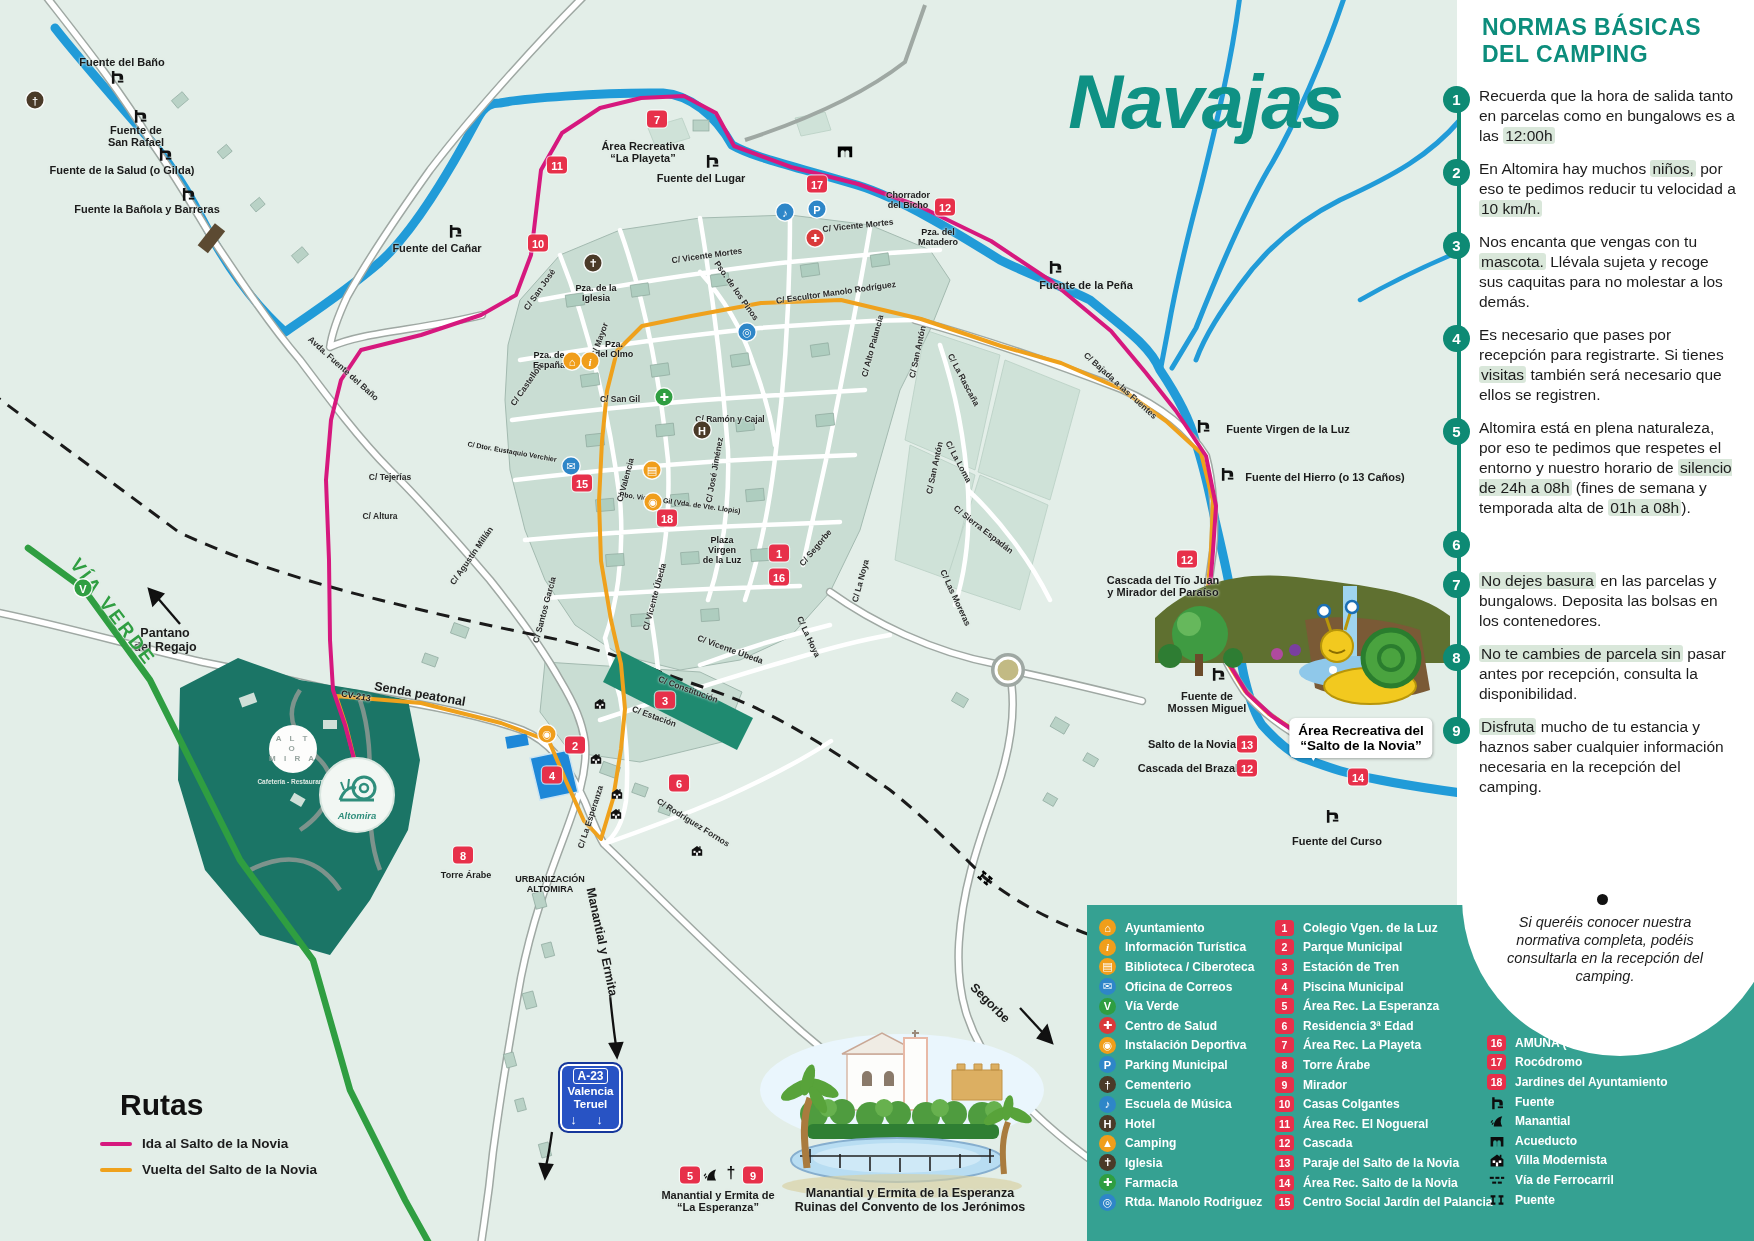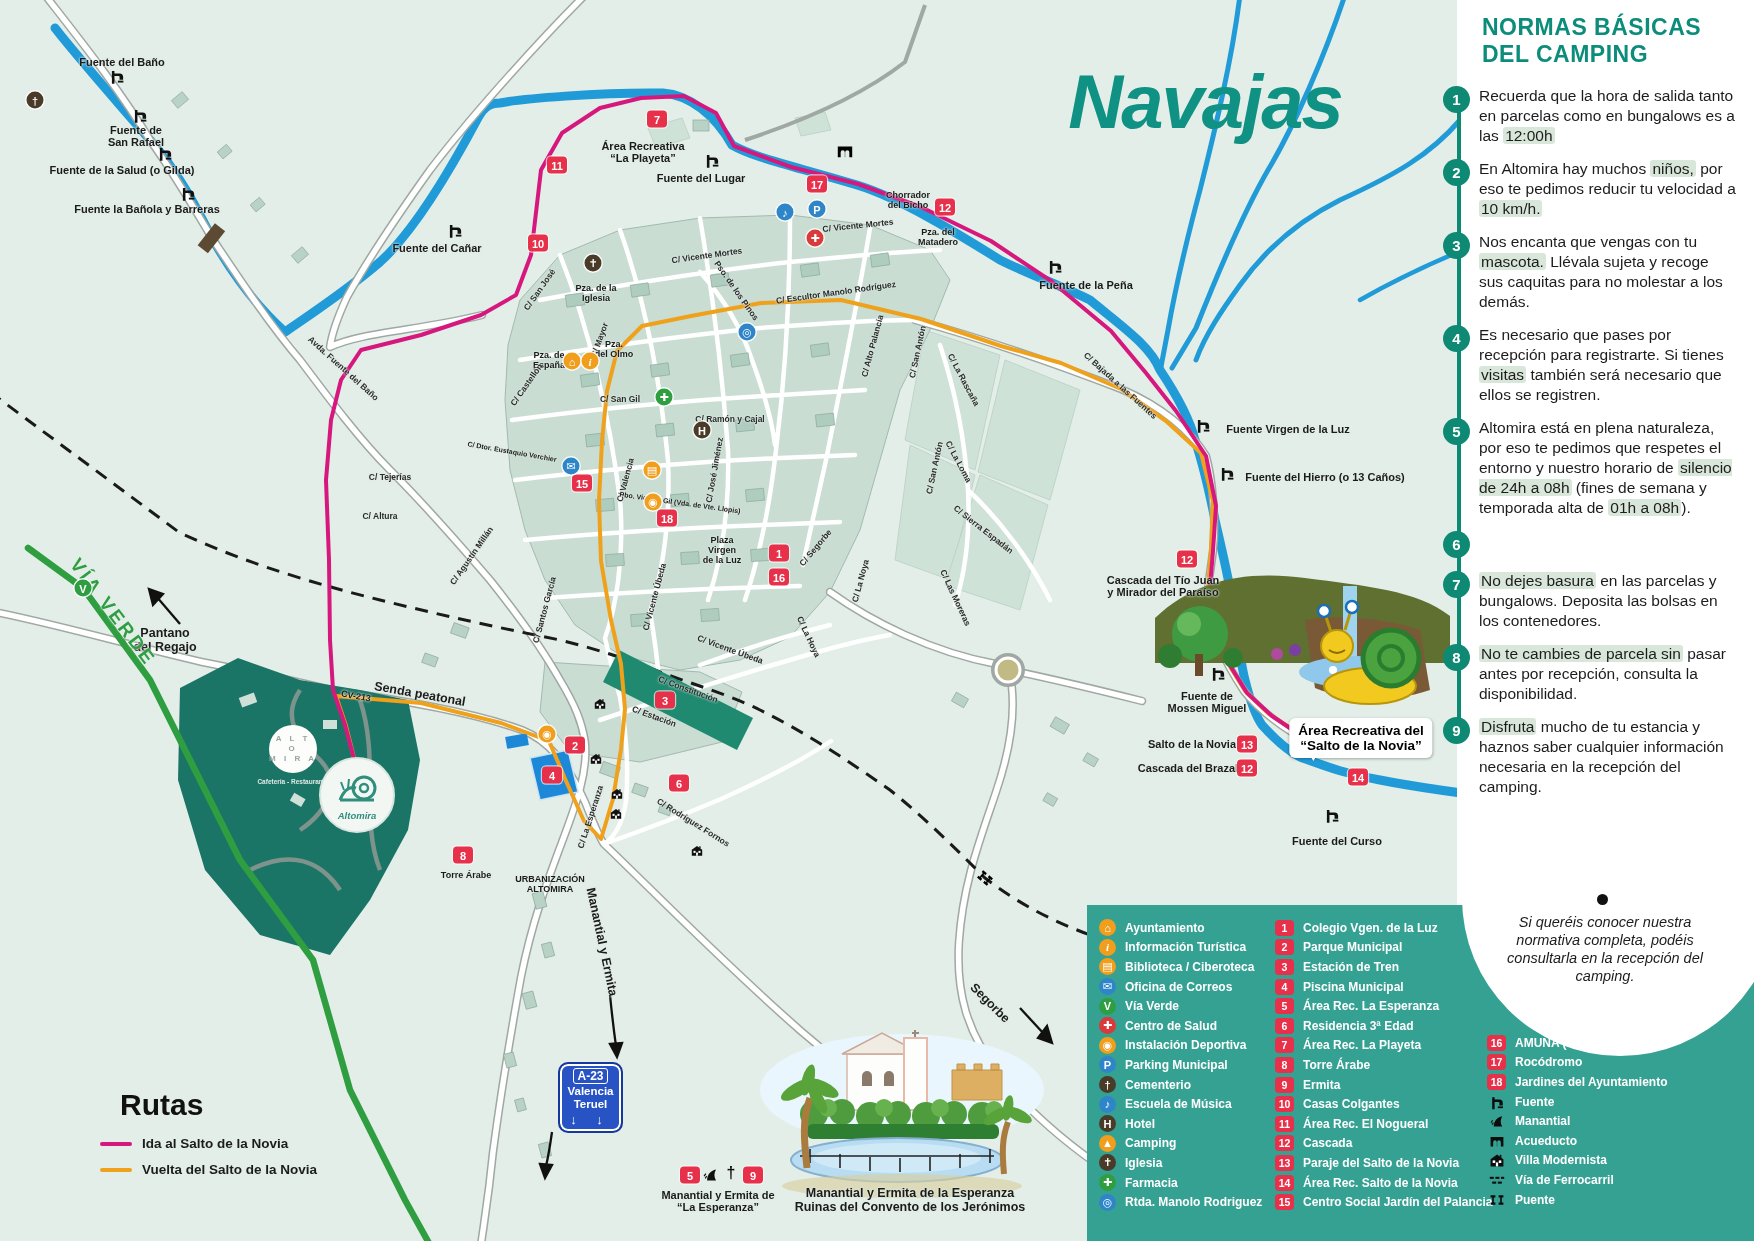--- a/index.html
+++ b/index.html
@@ -703,21 +703,21 @@
         <div class="lrow">
           <span class="nb">7</span>
           <span class="lt">Área Rec. La Playeta</span>
         </div>
         <div class="lrow">
           <span class="nb">8</span>
           <span class="lt">Torre Árabe</span>
         </div>
         <div class="lrow">
           <span class="nb">9</span>
-          <span class="lt">Ermita</span>
+          <span class="lt">Mirador</span>
         </div>
         <div class="lrow">
           <span class="nb">10</span>
           <span class="lt">Casas Colgantes</span>
         </div>
         <div class="lrow">
           <span class="nb">11</span>
           <span class="lt">Área Rec. El Nogueral</span>
         </div>
         <div class="lrow">

